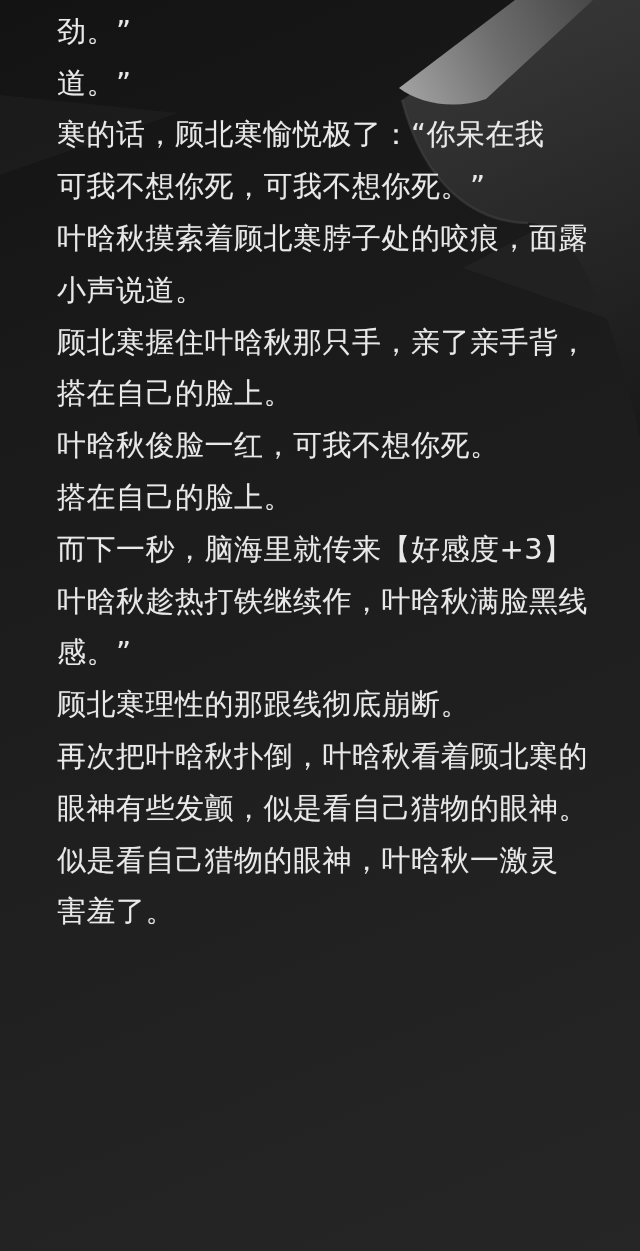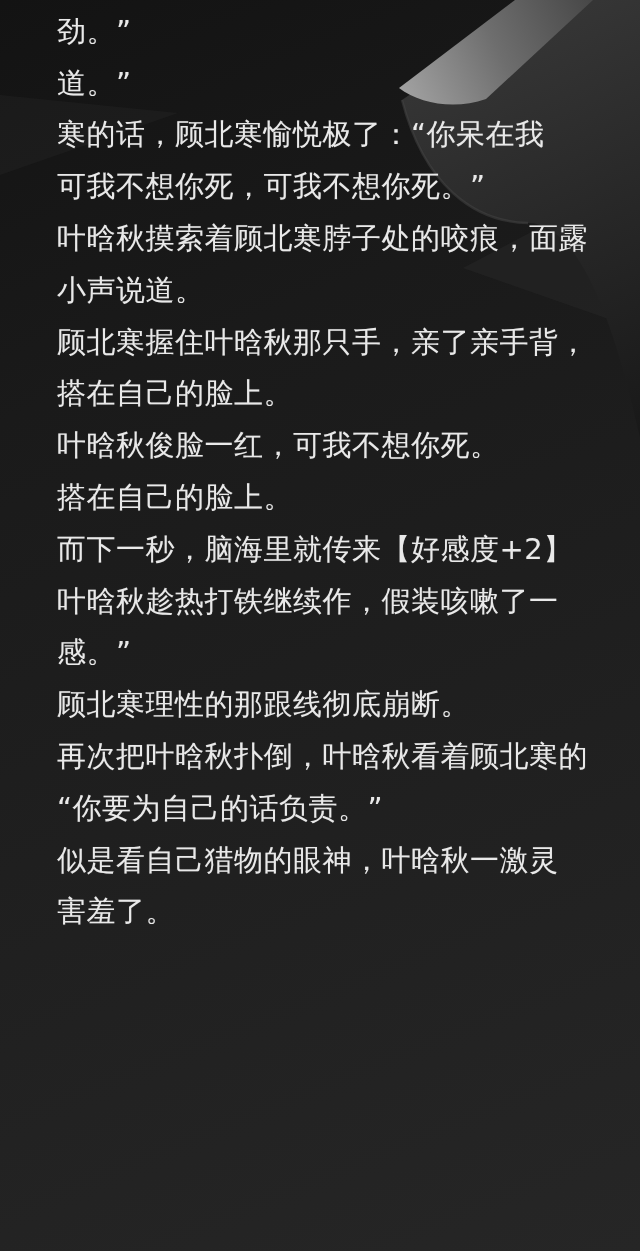--- a/index.html
+++ b/index.html
@@ -72,21 +72,21 @@
     <div class="text-line">劲。”</div>
     <div class="text-line">道。”</div>
     <div class="text-line">寒的话，顾北寒愉悦极了：“你呆在我</div>
     <div class="text-line">可我不想你死，可我不想你死。”</div>
     <div class="text-line">叶晗秋摸索着顾北寒脖子处的咬痕，面露</div>
     <div class="text-line">小声说道。</div>
     <div class="text-line">顾北寒握住叶晗秋那只手，亲了亲手背，</div>
     <div class="text-line">搭在自己的脸上。</div>
     <div class="text-line">叶晗秋俊脸一红，可我不想你死。</div>
     <div class="text-line">搭在自己的脸上。</div>
-    <div class="text-line">而下一秒，脑海里就传来【好感度+2】</div>
-    <div class="text-line">叶晗秋趁热打铁继续作，假装咳嗽了一</div>
+    <div class="text-line">而下一秒，脑海里就传来【好感度+3】</div>
+    <div class="text-line">叶晗秋趁热打铁继续作，叶晗秋满脸黑线</div>
     <div class="text-line">感。”</div>
     <div class="text-line">顾北寒理性的那跟线彻底崩断。</div>
     <div class="text-line">再次把叶晗秋扑倒，叶晗秋看着顾北寒的</div>
-    <div class="text-line">“你要为自己的话负责。”</div>
+    <div class="text-line">眼神有些发颤，似是看自己猎物的眼神。</div>
     <div class="text-line">似是看自己猎物的眼神，叶晗秋一激灵</div>
     <div class="text-line">害羞了。</div>
   </div>
 
 </body></html>

